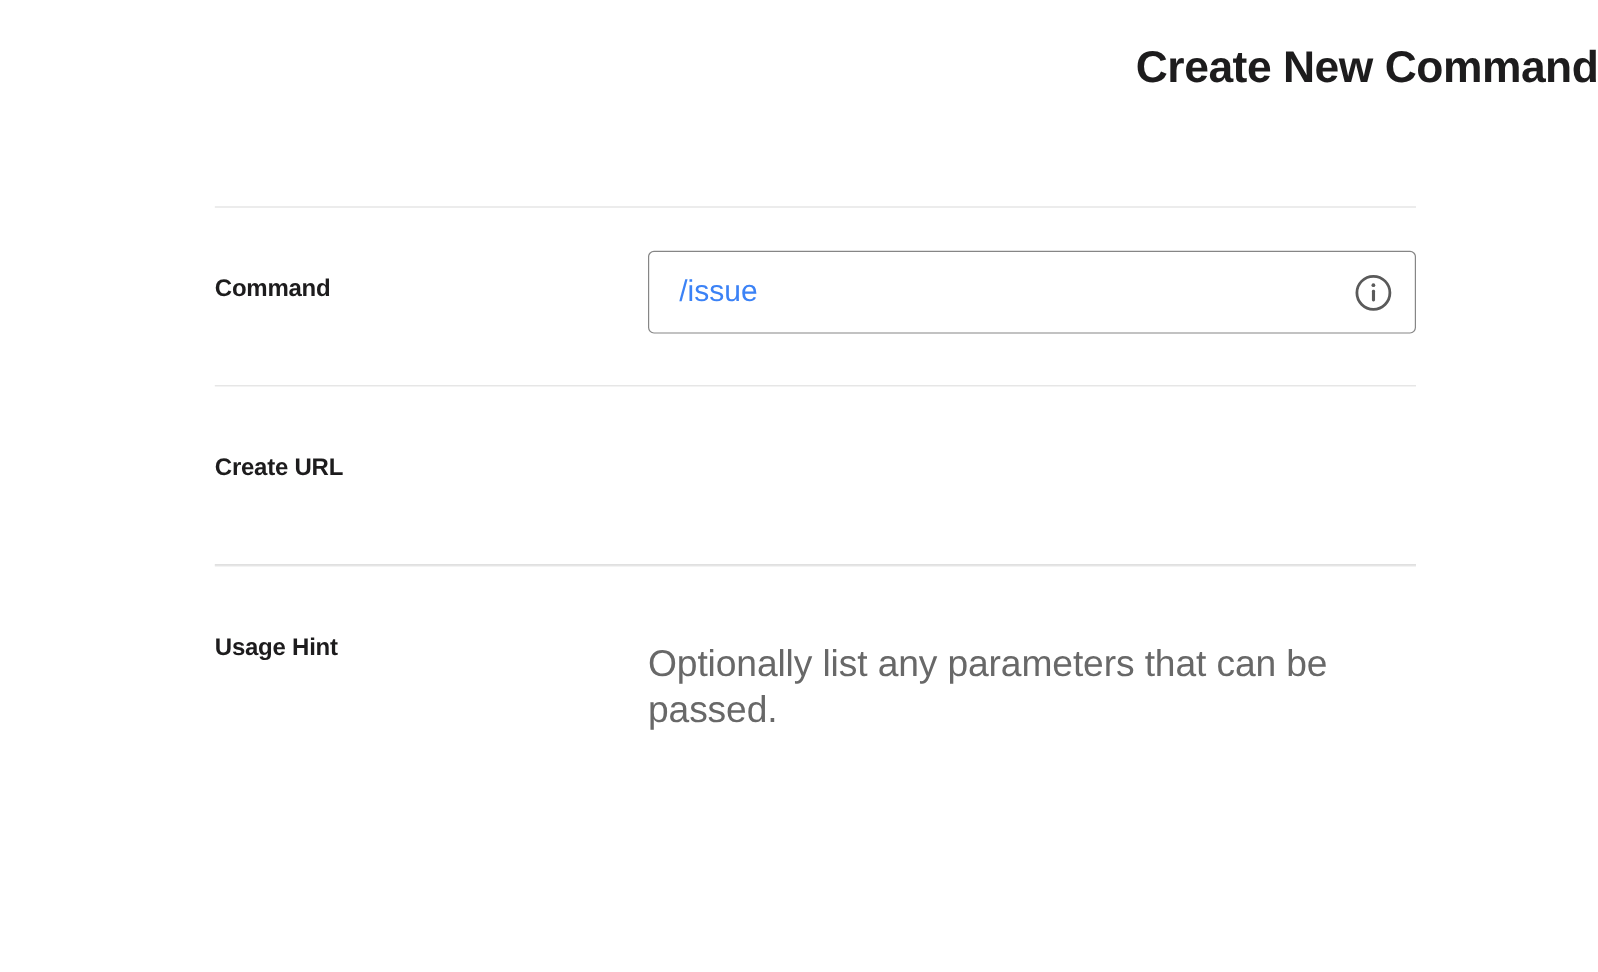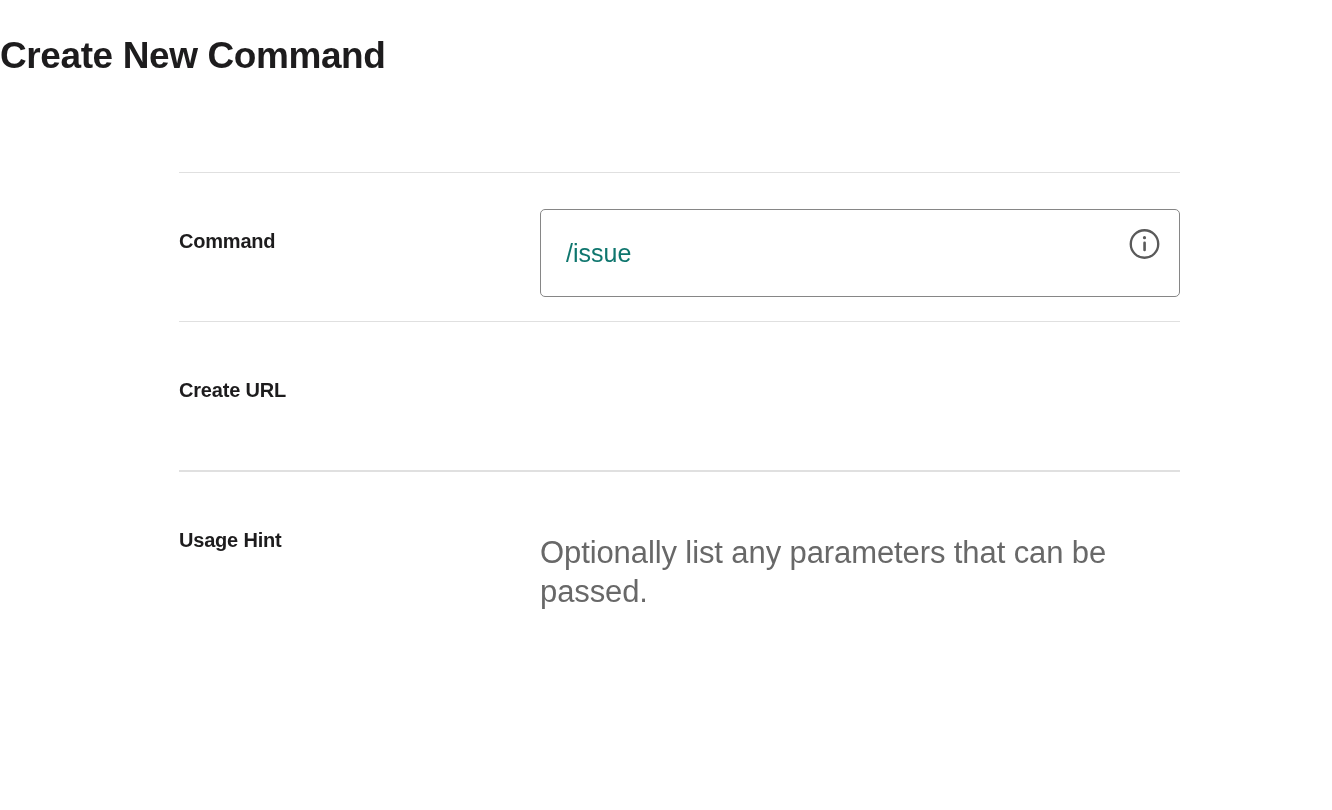--- a/index.html
+++ b/index.html
@@ -22,21 +22,21 @@
   
   .modal-header {
     position: absolute;
     top: 0;
     left: 0;
     width: 1332px;
     height: 110px;
     background: #ffffff;
     display: flex;
     align-items: center;
-    justify-content: flex-start;
+    justify-content: flex-end;
     box-shadow: 0 1px 0 0 #e8e8e8, 0 3px 7px -3px rgba(0,0,0,0.10);
   }
 
   .modal-title {
     font-size: 37px;
     font-weight: bold;
     color: #1d1c1d;
     letter-spacing: -0.4px;
     line-height: 1;
   }
@@ -91,27 +91,27 @@
   }
 
   .input-wrap {
     position: relative;
     width: 640px;
     height: 69px;
   }
 
   .text-input {
     width: 640px;
-    height: 88px;
+    height: 69px;
     border: 1px solid #868686;
     border-radius: 5px;
     background: #ffffff;
     font-family: "Liberation Sans", sans-serif;
     font-size: 25px;
-    color: #0f766e;
+    color: #3b82f6;
     padding: 0 54px 0 25px;
     line-height: 67px;
     outline: none;
   }
 
   .text-input.no-icon { padding-right: 25px; }
 
   .info-icon {
     position: absolute;
     right: 19px;

